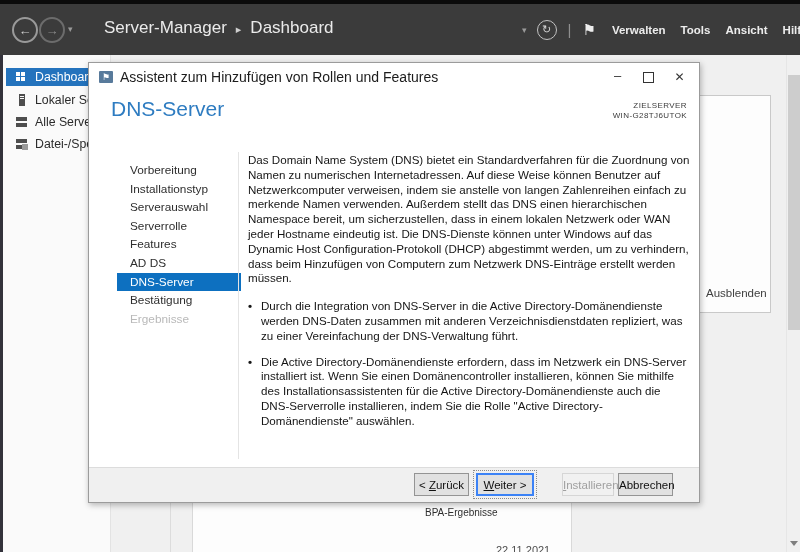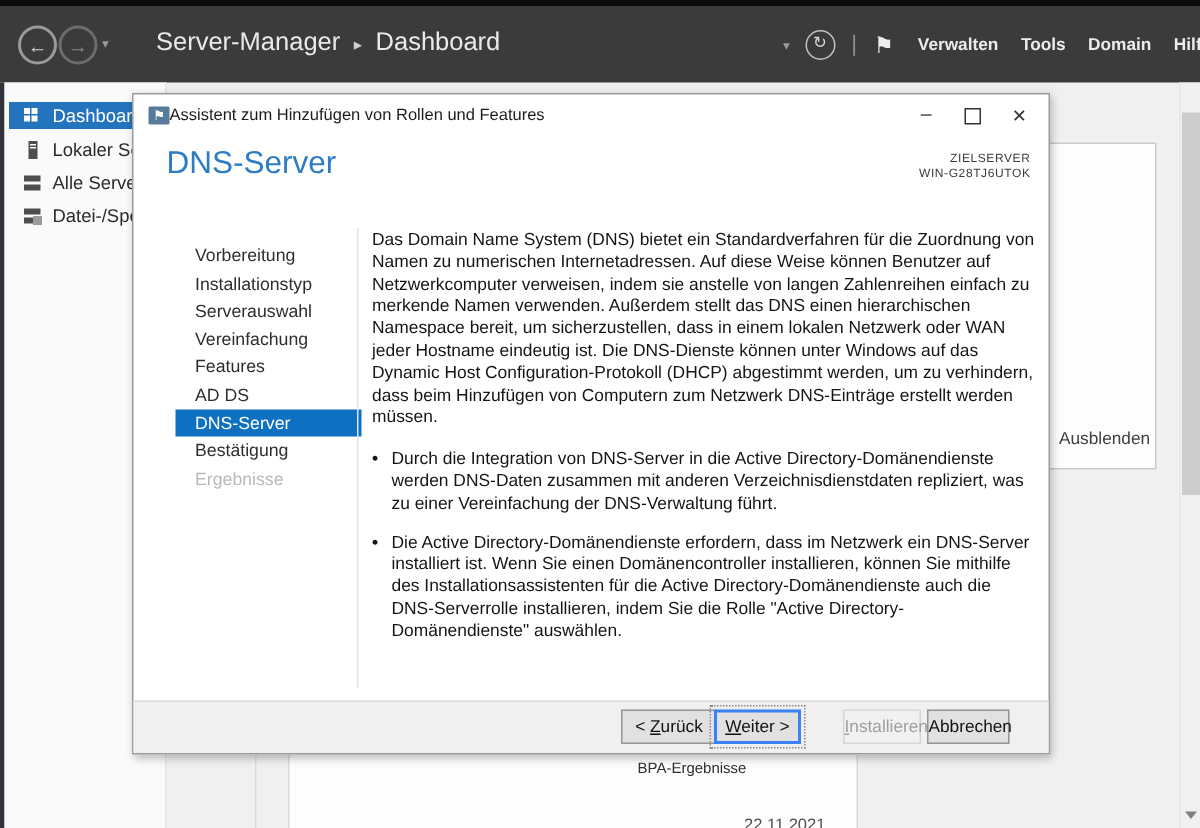--- a/index.html
+++ b/index.html
@@ -62,21 +62,21 @@
   .scroll-down{position:absolute;left:3px;bottom:6px;width:0;height:0;
                border-left:4px solid transparent;border-right:4px solid transparent;
                border-top:5px solid #7f7f7f;}
 
   
   .dialog{position:absolute;left:88px;top:62px;width:612px;height:441px;background:#fff;
           border:1px solid #9b9b9b;box-shadow:1px 2px 6px rgba(0,0,0,.28);box-sizing:border-box;}
   .dlg-titlebar{position:absolute;left:0;top:0;width:100%;height:28px;display:flex;align-items:center;}
   .dlg-icon{width:14px;height:12px;margin-left:10px;background:#587a9b;border-radius:1px;
             display:flex;align-items:center;justify-content:center;color:#fff;font-size:9px;line-height:10px;}
-  .dlg-title{font-size:11px;color:#1c1c1c;}
+  .dlg-title{margin-left:7px;font-size:14px;color:#1c1c1c;}
   .dlg-controls{position:absolute;right:4px;top:0;height:28px;display:flex;}
   .dlg-ctl{width:31px;height:28px;display:flex;align-items:center;justify-content:center;color:#333;}
   .min-glyph{font-size:13px;margin-top:-4px;}
   .max-box{width:9px;height:9px;border:1px solid #333;}
   .close-glyph{font-size:12px;}
 
   .dlg-header-title{position:absolute;left:22px;top:34px;font-size:21px;font-weight:300;color:#2e7cc1;}
   .dlg-target{position:absolute;right:12px;top:38px;text-align:right;color:#3c3c3c;
               font-size:8px;letter-spacing:.4px;line-height:10px;}
 
@@ -92,21 +92,21 @@
   .wiz-content p{margin:0 0 13px 0;}
   .notes-title{margin:0 0 1px 0;font-size:11.6px;font-weight:400;}
   .bullet-row{display:flex;margin-top:11px;}
   .bullet-dot{flex:none;width:13px;font-weight:bold;}
 
   .dlg-footer{position:absolute;left:0;bottom:0;width:100%;height:35px;background:#f0f0f0;
               border-top:1px solid #dcdcdc;box-sizing:border-box;}
   .btn{position:absolute;top:5px;height:23px;font-size:11.5px;font-family:"Liberation Sans",sans-serif;
        background:#e1e1e1;border:1px solid #949494;color:#111;padding:0;box-sizing:border-box;}
   .btn .mn{text-decoration:underline;}
-  .btn-back{left:325px;width:64px;}
+  .btn-back{left:325px;width:55px;}
   .btn-next{left:387px;width:58px;border:2px solid #3b82f6;outline:1px dotted #8a8a8a;outline-offset:2px;}
   .btn-install{left:473px;width:52px;background:#f1f1f1;border:1px solid #d6d6d6;color:#9f9f9f;}
   .btn-cancel{left:529px;width:55px;}
 </style>
 </head>
 <body>
 
 <div class="screen">
 
   <div class="top-black"></div>
@@ -127,21 +127,21 @@
     </div>
 
     <div class="right-cluster">
       <span class="caret">▾</span>
       <span class="refresh">↻</span>
       <span class="vsep">|</span>
       <span class="flag">⚑</span>
       <nav class="menubar">
         <span>Verwalten</span>
         <span>Tools</span>
-        <span>Domain</span>
+        <span>Ansicht</span>
         <span>Hilfe</span>
       </nav>
     </div>
   </header>
 
   <div class="left-edge"></div>
 
   <aside class="sidebar">
     <div class="side-item sel" style="top:13px;">
       <span class="ic ic-grid"></span>
@@ -196,21 +196,21 @@
     <h1 class="dlg-header-title" style="margin:0;">DNS-Server</h1>
     <div class="dlg-target">
       <div>ZIELSERVER</div>
       <div>WIN-G28TJ6UTOK</div>
     </div>
 
     <ul class="wiz-nav">
       <li>Vorbereitung</li>
       <li>Installationstyp</li>
       <li>Serverauswahl</li>
-      <li>Vereinfachung</li>
+      <li>Serverrolle</li>
       <li>Features</li>
       <li>AD DS</li>
       <li class="sel">DNS-Server</li>
       <li>Bestätigung</li>
       <li class="dis">Ergebnisse</li>
     </ul>
     <div class="nav-divider"></div>
 
     <div class="wiz-content">
       <p>Das Domain Name System (DNS) bietet ein Standardverfahren für die Zuordnung von Namen zu numerischen Internetadressen. Auf diese Weise können Benutzer auf Netzwerkcomputer verweisen, indem sie anstelle von langen Zahlenreihen einfach zu merkende Namen verwenden. Außerdem stellt das DNS einen hierarchischen Namespace bereit, um sicherzustellen, dass in einem lokalen Netzwerk oder WAN jeder Hostname eindeutig ist. Die DNS-Dienste können unter Windows auf das Dynamic Host Configuration-Protokoll (DHCP) abgestimmt werden, um zu verhindern, dass beim Hinzufügen von Computern zum Netzwerk DNS-Einträge erstellt werden müssen.</p>

